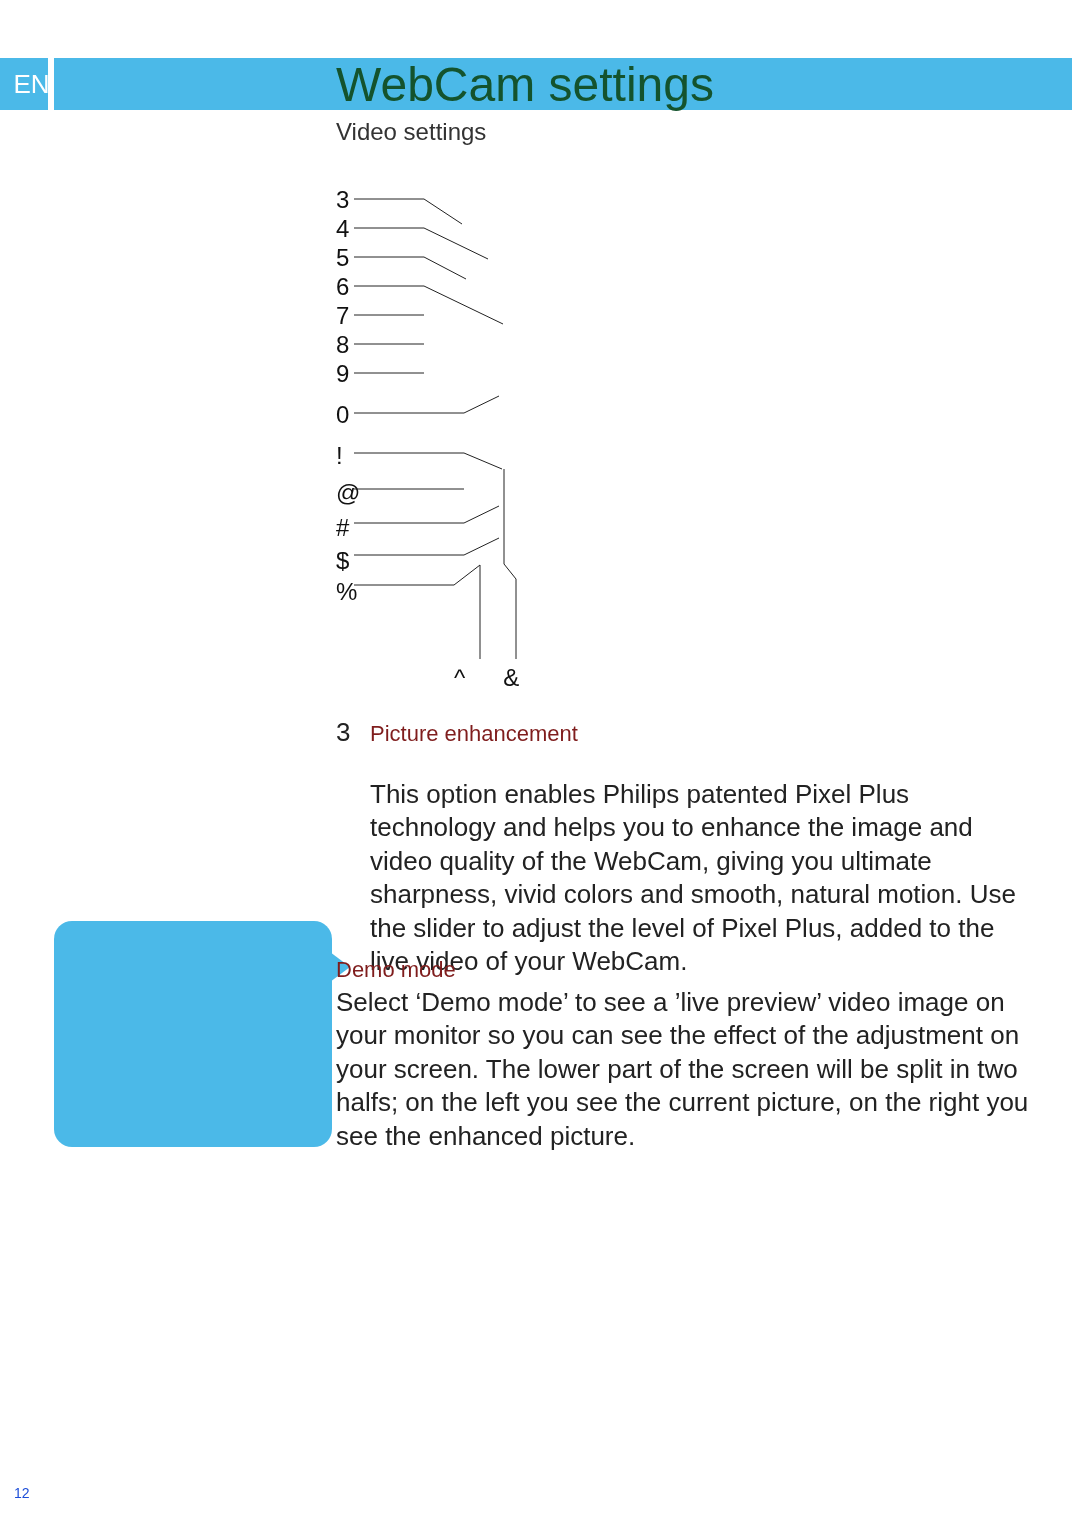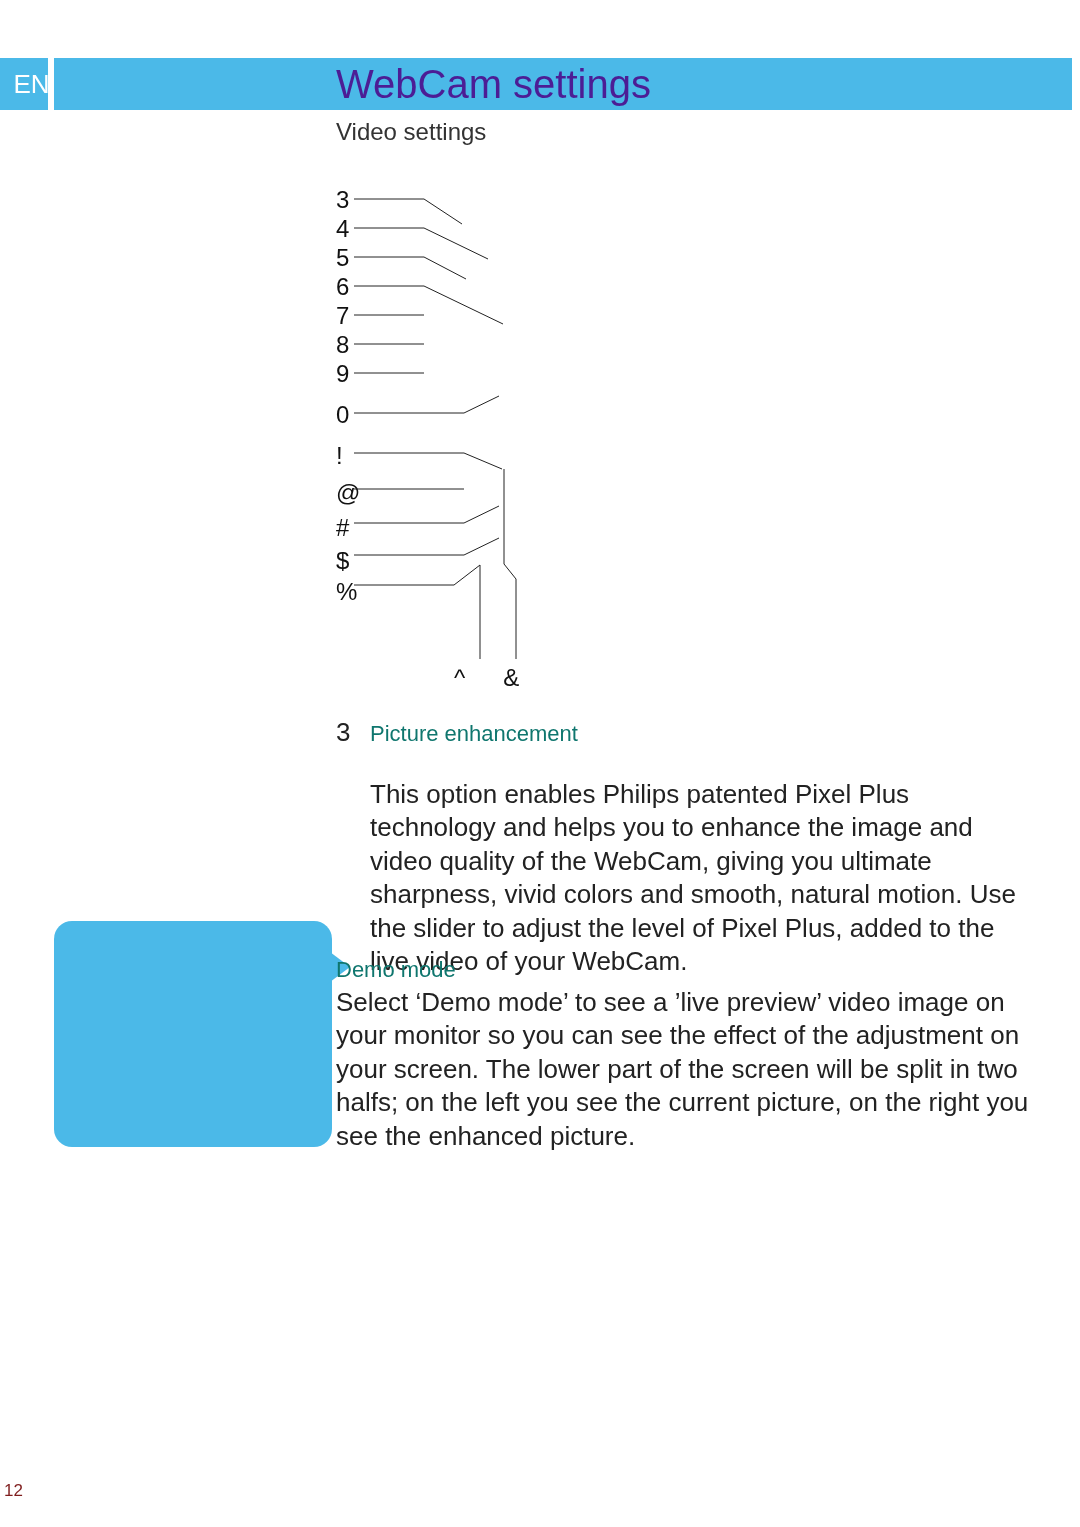--- a/index.html
+++ b/index.html
@@ -28,25 +28,25 @@
       font-size: 26px;
       padding-left: 15px;
     }
     .title-bar {
       position: absolute;
       left: 54px;
       top: 58px;
       width: 1018px;
       height: 52px;
       background: #4bb9e8;
-      color: #4c1d95;
+      color: #14532d;
       display: flex;
       align-items: center;
       padding-left: 282px;
-      font-size: 40px;
+      font-size: 48px;
       font-weight: 300;
     }
     .section-heading {
       position: absolute;
       left: 336px;
       top: 118px;
       font-size: 24px;
       color: #333;
     }
     .diagram-area {
@@ -105,21 +105,21 @@
     .section-2 {
       top: 952px;
     }
     .item-num {
       display: inline-block;
       width: 34px;
       vertical-align: top;
     }
     .item-title {
       font-size: 22px;
-      color: #0f766e;
+      color: #7f1d1d;
     }
     .item-body {
       display: block;
       margin-left: 34px;
       margin-top: 28px;
     }
     .item-body-noindent {
       display: block;
       margin-left: 0;
     }
@@ -138,24 +138,24 @@
       right: -18px;
       top: 28px;
       width: 0;
       height: 0;
       border-top: 18px solid transparent;
       border-bottom: 18px solid transparent;
       border-left: 24px solid #4bb9e8;
     }
     .page-number {
       position: absolute;
-      left: 4px;
+      left: 14px;
       bottom: 26px;
-      font-size: 17px;
-      color: #7f1d1d;
+      font-size: 14px;
+      color: #1d4ed8;
     }
   </style>
 </head>
 <body>
 
 <div class="lang-tab">EN</div>
 <div class="title-bar">WebCam settings</div>
 <div class="section-heading">Video settings</div>
 
 <div class="diagram-area">

